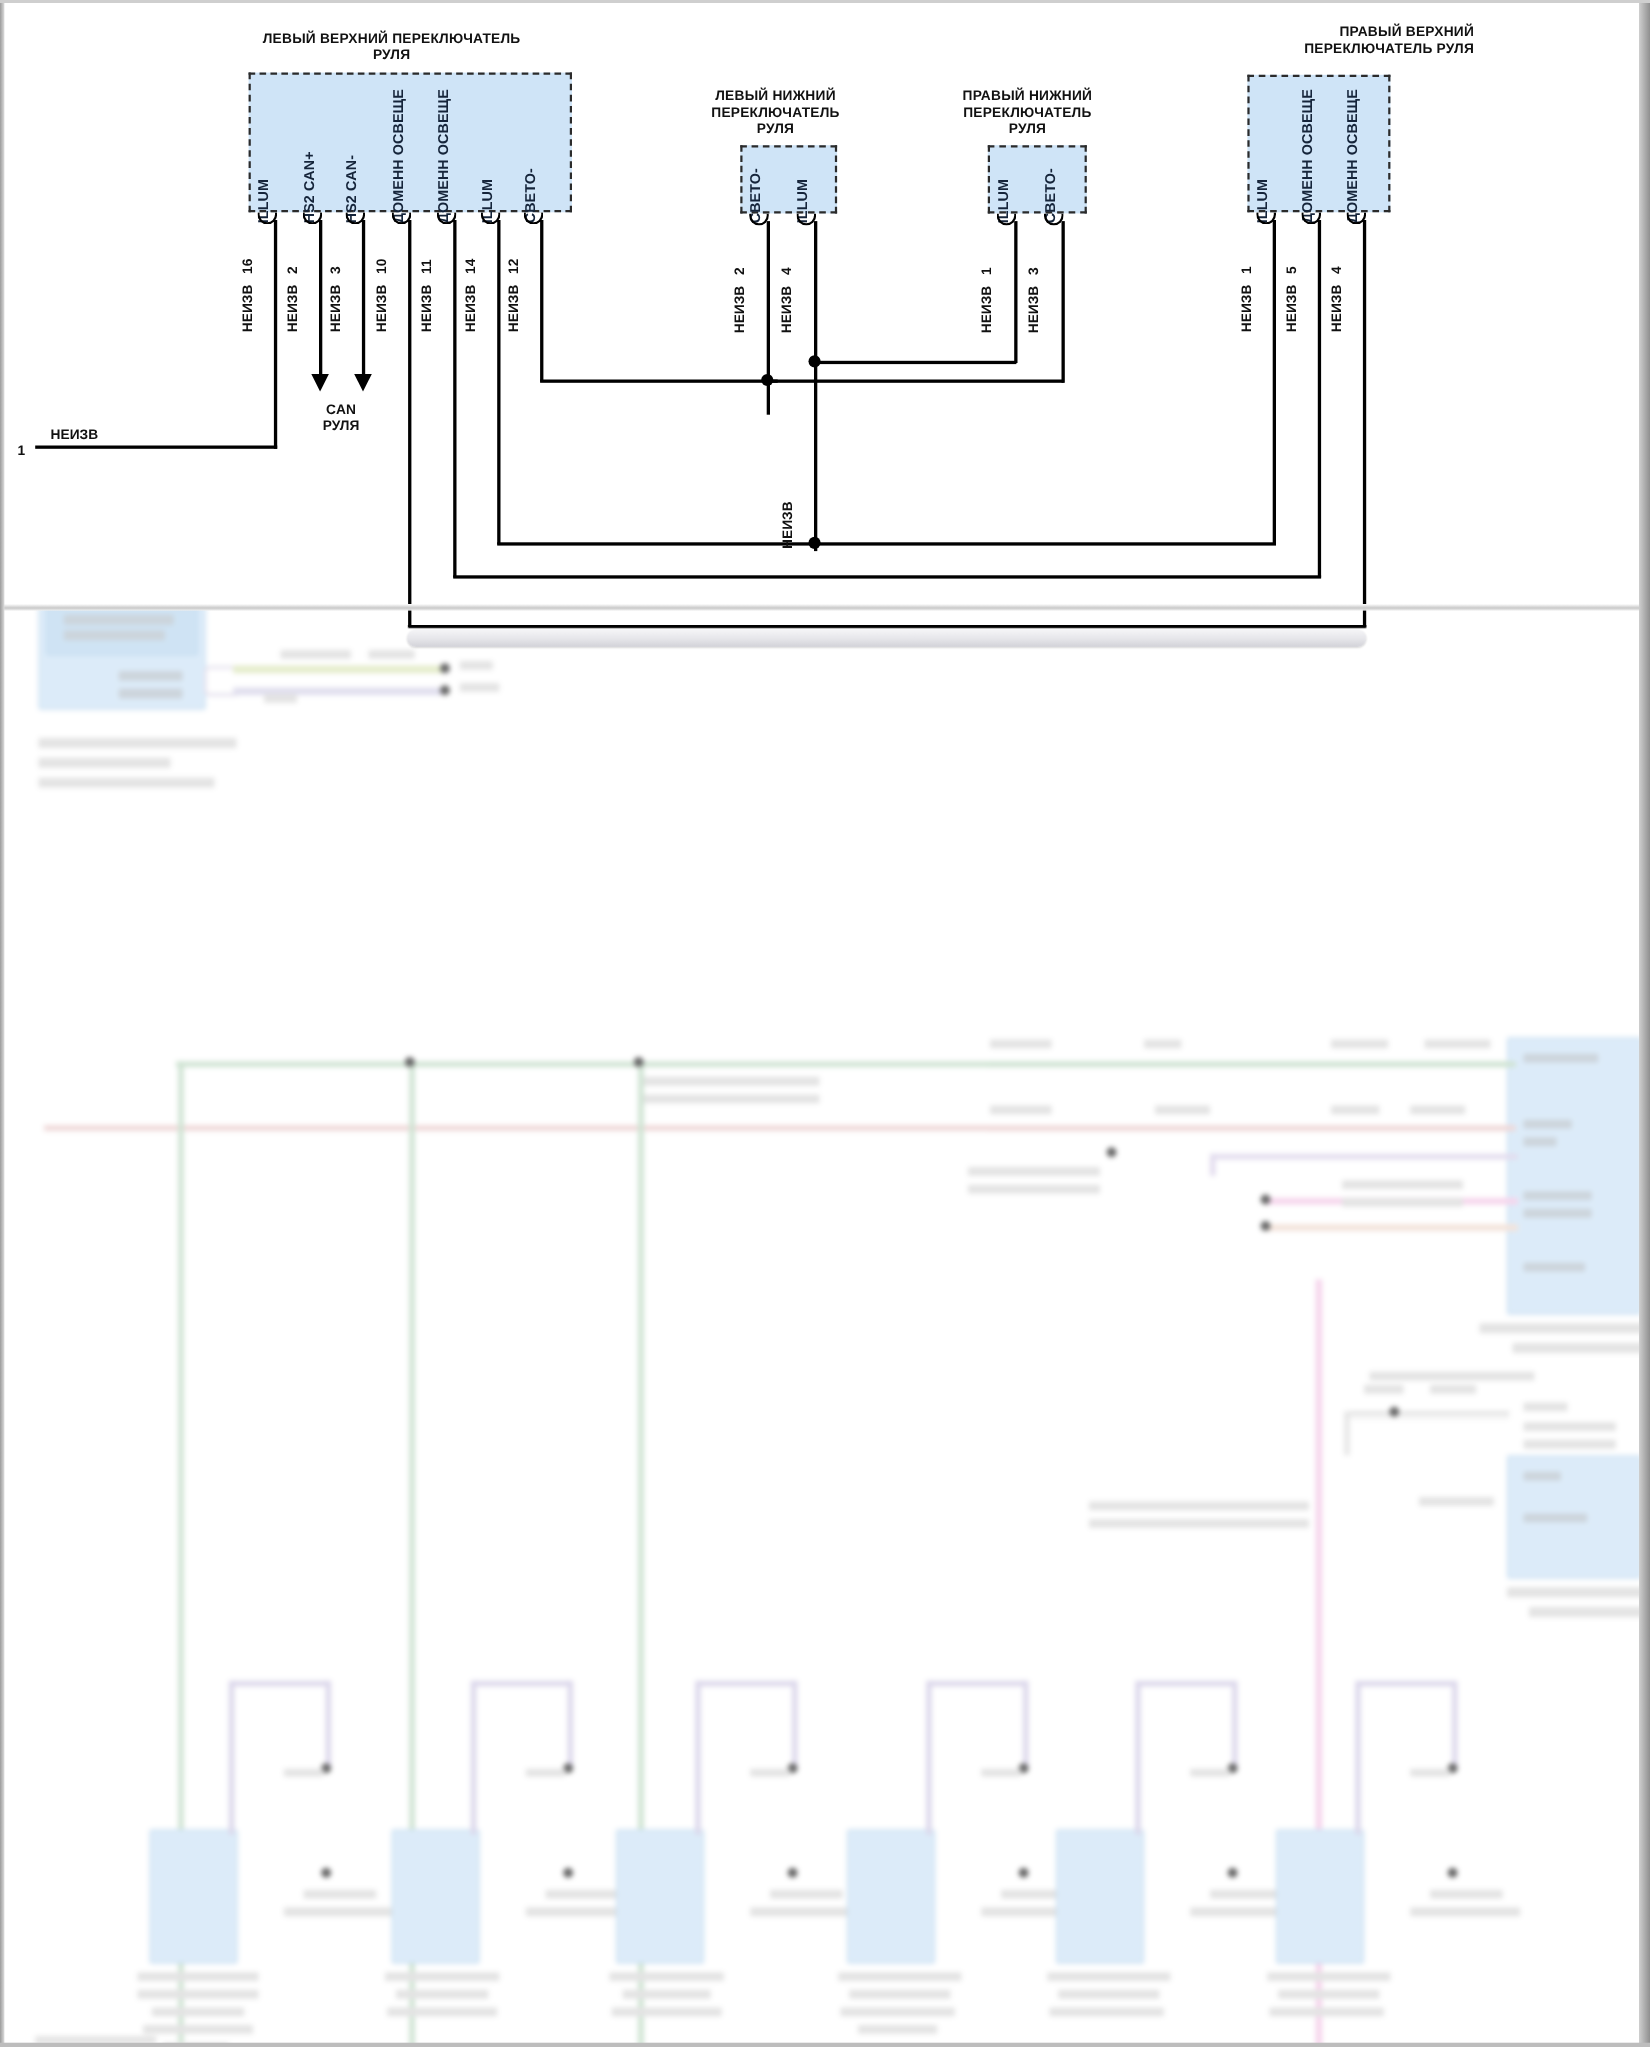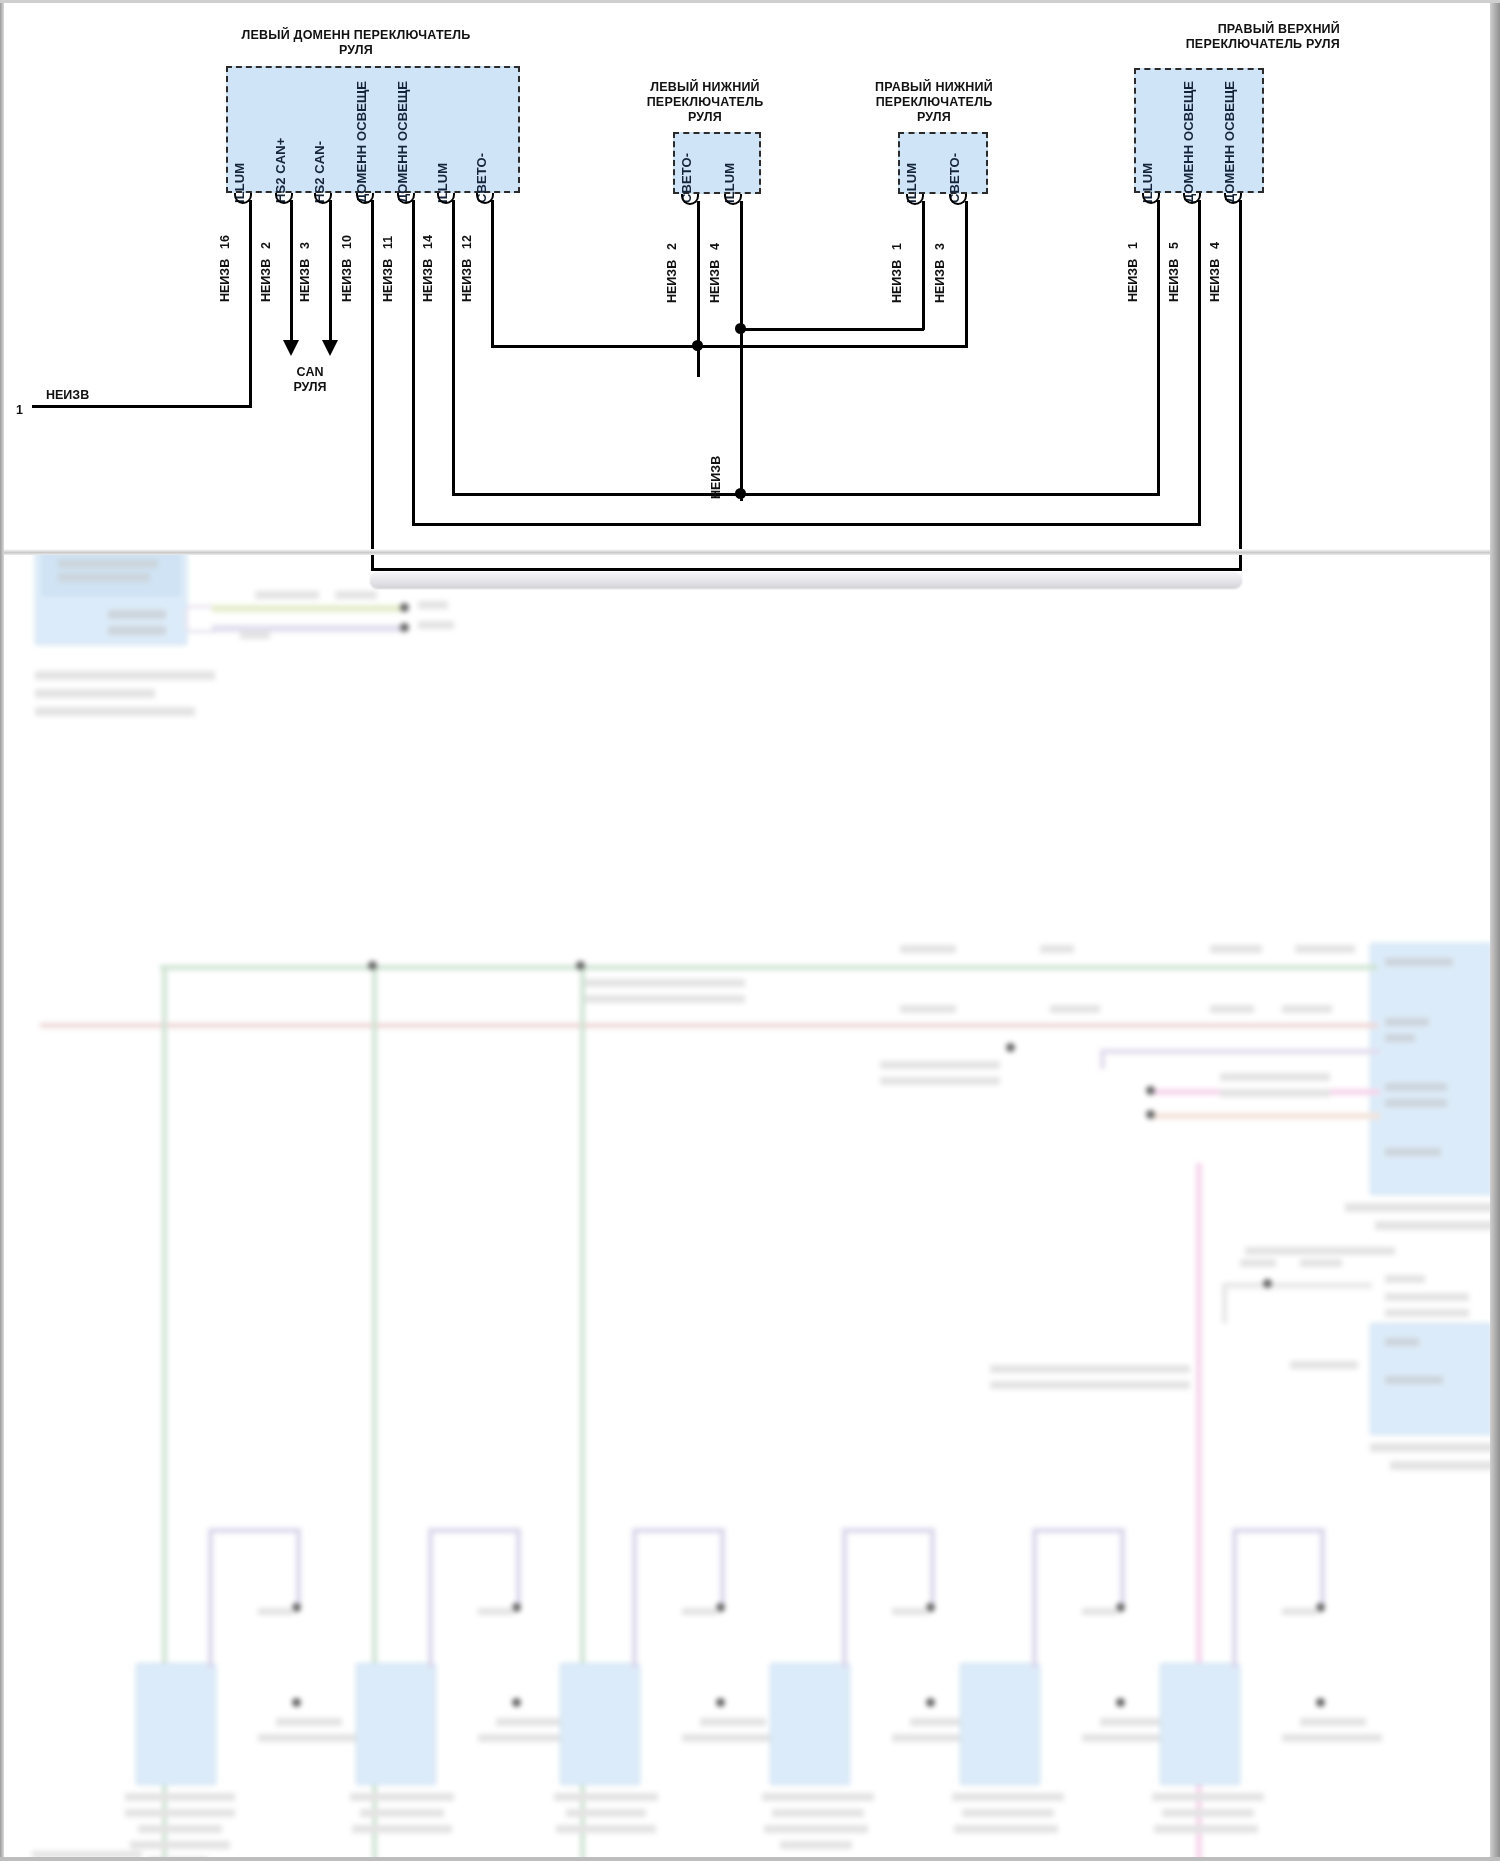--- a/index.html
+++ b/index.html
@@ -229,21 +229,21 @@
     <div class="ltxt" style="left:1282px;top:1181px;width:100px;height:8px;"></div>
     <div class="ltxt" style="left:1152px;top:1240px;width:112px;height:8px;"></div>
     <div class="ltxt" style="left:1162px;top:1256px;width:92px;height:8px;"></div>
     <div class="ltxt" style="left:1154px;top:1272px;width:104px;height:8px;"></div>
 
     <div class="ltxt" style="left:32px;top:1298px;width:110px;height:7px;"></div>
   </div>
 
   <div id="top-layer">
 
-    <div class="conn-title" style="left:196px;top:28px;width:320px;">ЛЕВЫЙ ДОМЕНН ПЕРЕКЛЮЧАТЕЛЬ
+    <div class="conn-title" style="left:196px;top:28px;width:320px;">ЛЕВЫЙ ВЕРХНИЙ ПЕРЕКЛЮЧАТЕЛЬ
 РУЛЯ</div>
     <div class="conn" style="left:226px;top:66px;width:294px;height:127px;"></div>
 
     <div class="pin-name" style="left:247px;top:188px;">ILLUM</div>
     <div class="pin-name" style="left:288px;top:188px;">HS2 CAN+</div>
     <div class="pin-name" style="left:327px;top:188px;">HS2 CAN-</div>
     <div class="pin-name" style="left:369px;top:188px;">ДОМЕНН ОСВЕЩЕ</div>
     <div class="pin-name" style="left:410px;top:188px;">ДОМЕНН ОСВЕЩЕ</div>
     <div class="pin-name" style="left:450px;top:188px;">ILLUM</div>
     <div class="pin-name" style="left:489px;top:188px;">СВЕТО-</div>

